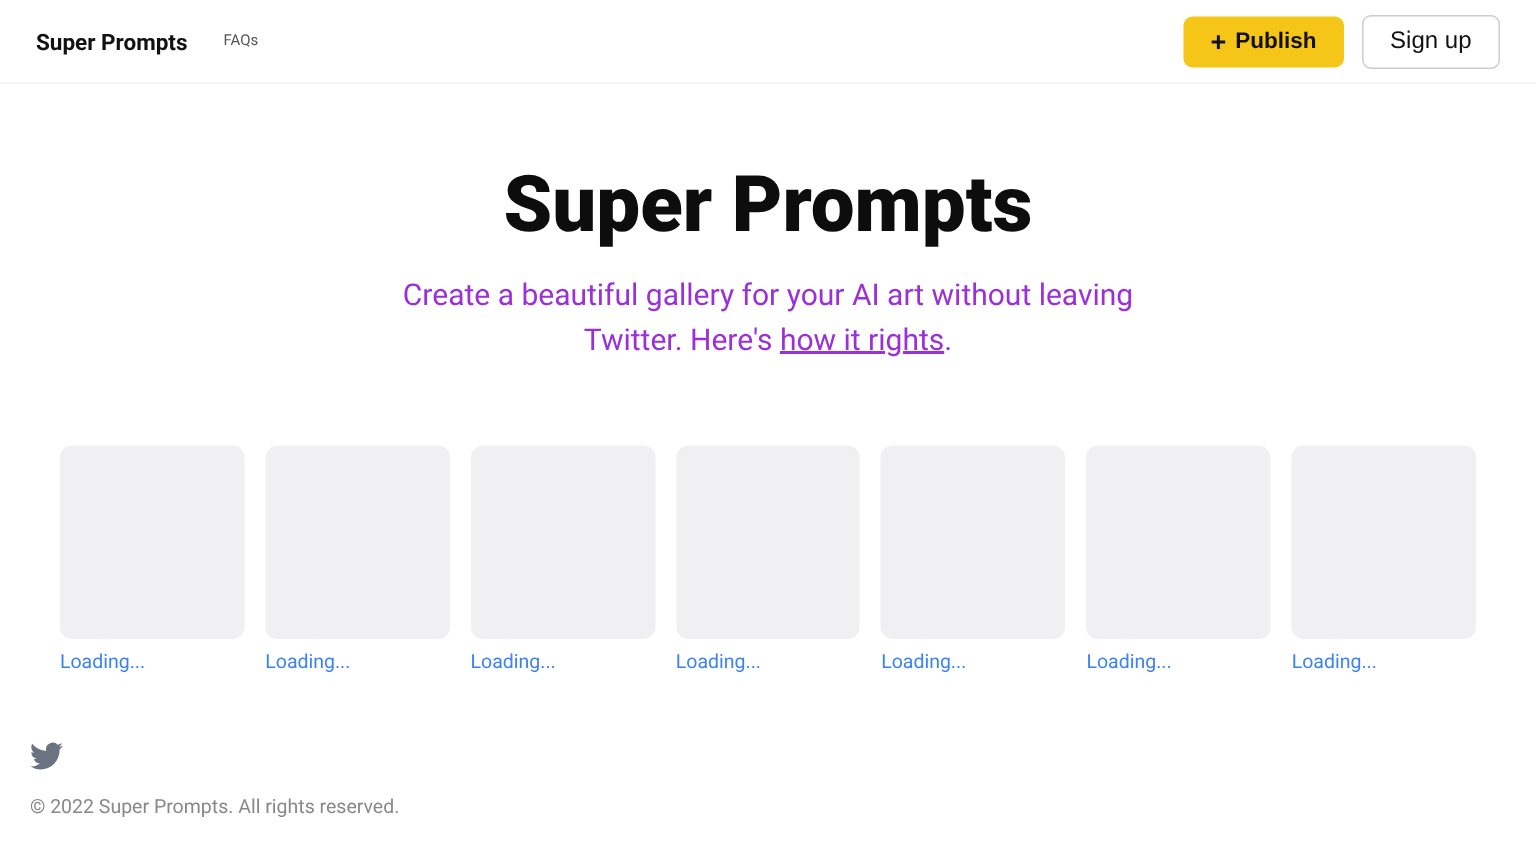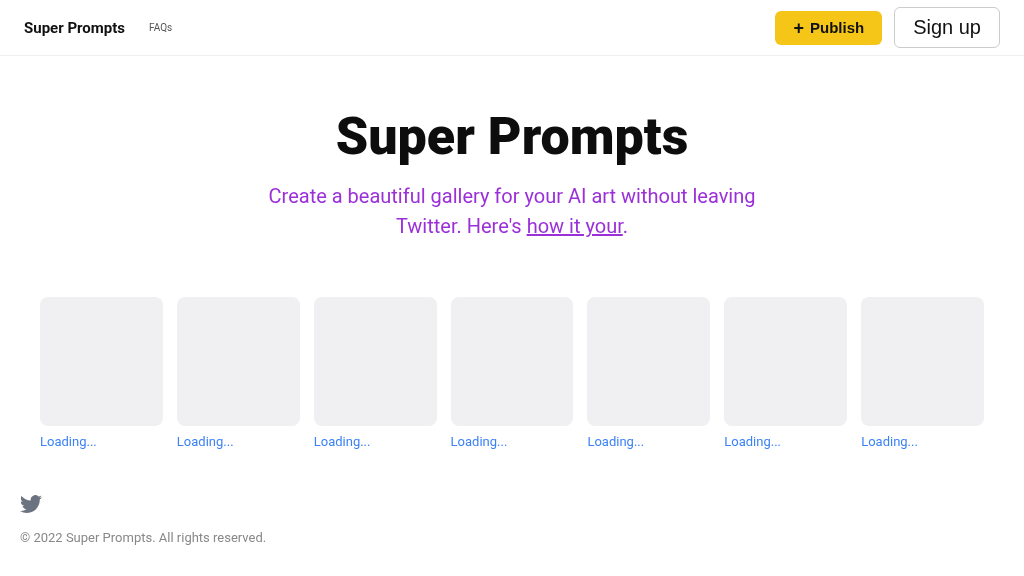--- a/index.html
+++ b/index.html
@@ -70,21 +70,21 @@
       font-weight: 700;
       line-height: 1;
     }
 
     .signup-btn {
       background: #fff;
       color: #111;
       border: 1px solid #ccc;
       border-radius: 6px;
       padding: 8px 18px;
-      font-size: 20px;
+      font-size: 16px;
       font-weight: 500;
       cursor: pointer;
     }
 
     
     .hero {
       text-align: center;
       padding: 52px 20px 36px;
     }
 
@@ -170,21 +170,21 @@
       <span class="plus-icon">+</span>
       <span>Publish</span>
     </button>
     <button class="signup-btn">Sign up</button>
   </div>
 </header>
 
 <section class="hero">
   <h1 class="hero-title">Super Prompts</h1>
   <p class="hero-subtitle">
-    <span>Create a beautiful gallery for your AI art without leaving Twitter. Here's </span><a>how it your</a><span>.</span>
+    <span>Create a beautiful gallery for your AI art without leaving Twitter. Here's </span><a>how it rights</a><span>.</span>
   </p>
 </section>
 
 <div class="gallery" id="gallery-container">
 <div class="gallery-card">
       <div class="gallery-placeholder"></div>
       <span class="gallery-label">Loading...</span>
     </div>
     <div class="gallery-card">
       <div class="gallery-placeholder"></div>

